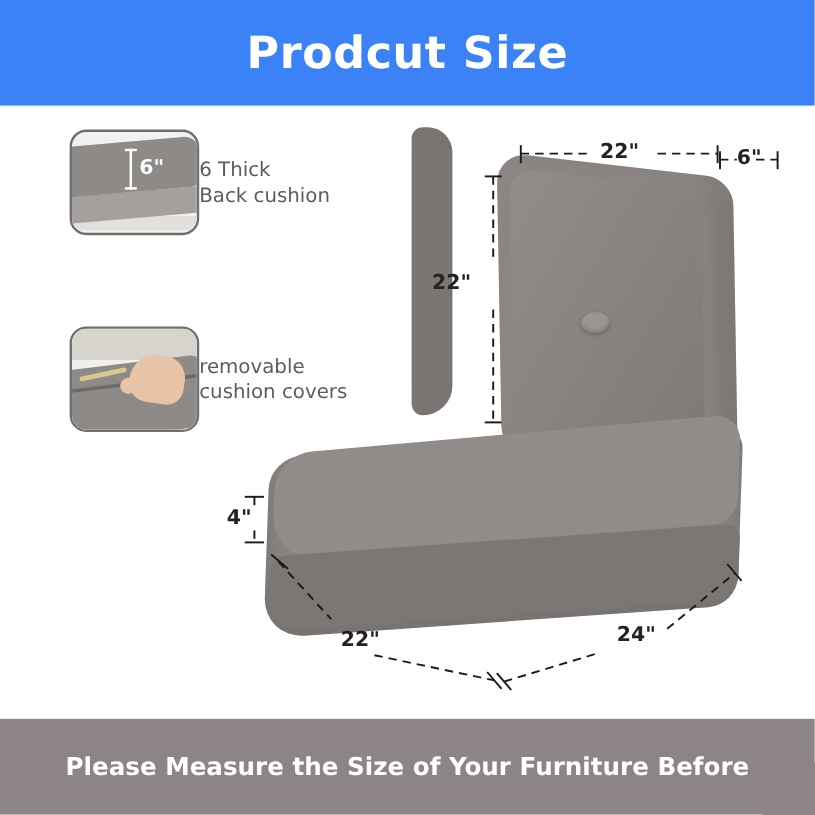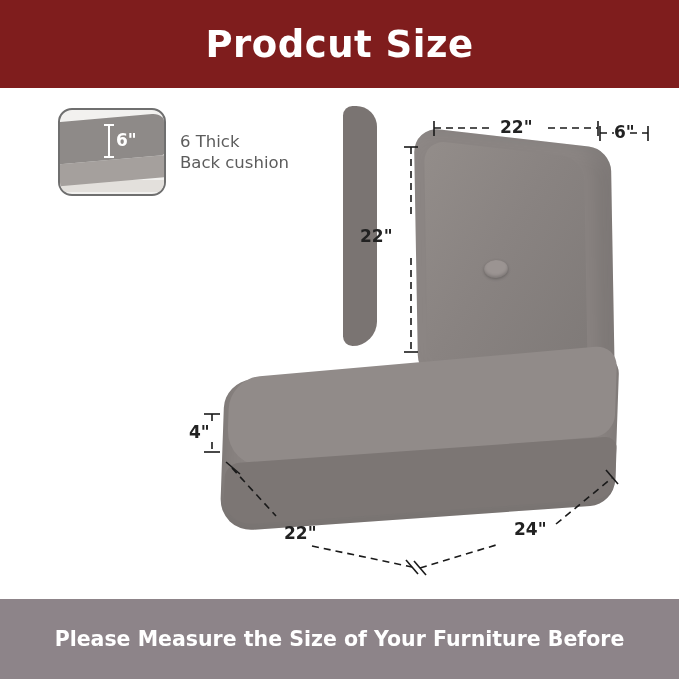--- a/index.html
+++ b/index.html
@@ -19,21 +19,21 @@
     height: 679px;
     background: #ffffff;
   }
   
   .header-band {
     position: absolute;
     left: 0;
     top: 0;
     width: 679px;
     height: 88px;
-    background: #7f1d1d;
+    background: #3b82f6;
     display: flex;
     align-items: center;
     justify-content: center;
   }
   .header-title {
     color: #ffffff;
     font-size: 37px;
     font-weight: bold;
     letter-spacing: 0.5px;
     font-family: "DejaVu Sans", sans-serif;
@@ -69,21 +69,20 @@
     width: 104px;
     height: 84px;
     border: 2px solid #6f6f6f;
     border-radius: 14px;
     overflow: hidden;
     position: relative;
     background: #f2f1ef;
     flex: 0 0 auto;
   }
   .feature-text {
-    margin-left: 14px;
     color: #5c5c5c;
     font-size: 16.5px;
     line-height: 21px;
     white-space: pre-line;
   }
   #feature-1 { left: 58px; top: 108px; }
   #feature-2 { left: 58px; top: 272px; }
 
   
   .th1-cushion-top {
@@ -318,20 +317,33 @@
       <div class="th1-shadow"></div>
       <div class="th1-cushion-bot"></div>
       <div class="th1-cushion-top"></div>
       <div class="th1-arrow"></div>
       <div class="th1-label">6"</div>
     </div>
     <div class="feature-text">6 Thick
 Back cushion</div>
   </div>
 
+  <div class="feature" id="feature-2">
+    <div class="feature-thumb">
+      <div class="th2-bg"></div>
+      <div class="th2-top"></div>
+      <div class="th2-cushion"></div>
+      <div class="th2-seam"></div>
+      <div class="th2-zip"></div>
+      <div class="th2-finger"></div>
+      <div class="th2-hand"></div>
+    </div>
+    <div class="feature-text">removable
+cushion covers</div>
+  </div>
 
   <div class="illu">
     <div class="back-cushion">
       <div class="back-cushion-face"></div>
     </div>
     <div class="back-side"></div>
     <div class="button-tuft"></div>
     <div class="seat-cushion"></div>
     <div class="seat-top"></div>
     <div class="seat-front"></div>

